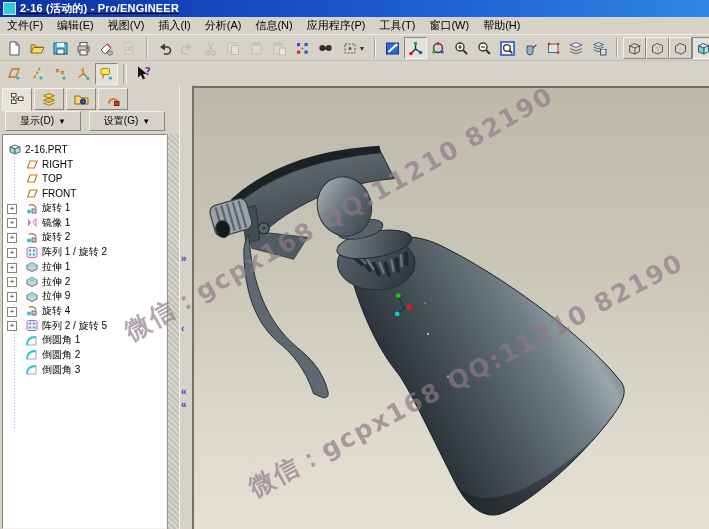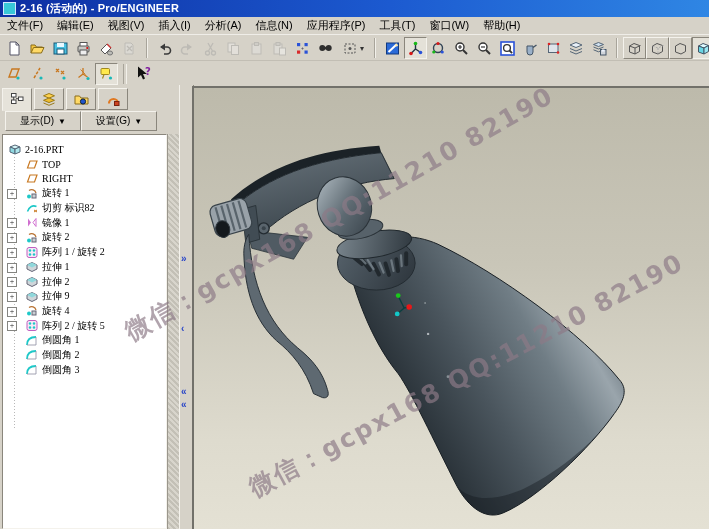--- a/index.html
+++ b/index.html
@@ -2,21 +2,21 @@
 <html><head>
 <meta charset="utf-8">
 <style>
   html,body{margin:0;padding:0;}
   #app{position:relative;width:709px;height:529px;overflow:hidden;
        font-family:"Liberation Sans","DejaVu Sans",sans-serif;
        background:#d6d2c8;font-size:11px;color:#000;user-select:none;}
   
   .titlebar{position:absolute;left:0;top:0;width:709px;height:17px;
     background:linear-gradient(90deg,#0d2fa2 0%,#1c5ad0 55%,#2f86e4 100%);
-    display:flex;align-items:center;padding-left:3px;box-sizing:border-box;}
+    display:flex;align-items:center;padding-left:3px;box-sizing:border-box;text-decoration:underline;}
   .titlebar .appicon{width:11px;height:11px;background:#39c8d8;border:1px solid #cfe6ff;margin-right:4px;}
   .titlebar .title{color:#fff;font-weight:bold;font-size:11px;letter-spacing:.2px;white-space:nowrap;}
   
   .menubar{position:absolute;left:0;top:17px;width:709px;height:17px;display:flex;align-items:center;
     background:#d6d2c8;border-bottom:6px solid #0369a1;}
   .menu-item{padding:1px 7px;white-space:nowrap;font-size:11px;}
   
   .toolbar{position:absolute;left:0;width:709px;display:flex;align-items:center;background:#d6d2c8;}
   #toolbar-main{top:34px;height:26px;border-top:1px solid #efede8;}
   #toolbar-datum{top:60px;height:25px;border-top:1px solid #c2beb4;}
@@ -28,29 +28,29 @@
   .tb-btn.pressed{border-color:#8a867c #f4f2ec #f4f2ec #8a867c;background:#e4e1d8;}
   .tb-btn.disabled svg{opacity:.4;filter:grayscale(1);}
   .tb-btn .dd{font-size:8px;color:#333;margin-left:1px;}
   .tb-btn.wide{width:32px;}
   
   #navigator{position:absolute;left:0;top:85px;width:167px;bottom:0;background:#d6d2c8;}
   .nav-tabs{display:flex;gap:2px;padding:3px 2px 0 2px;height:22px;box-sizing:border-box;}
   .nav-tab{width:28px;height:20px;display:flex;align-items:center;justify-content:center;
     border:1px solid;border-color:#f4f2ec #8a867c #8a867c #f4f2ec;background:#d6d2c8;}
   .nav-tab.active{background:#e6e3da;border-bottom-color:#e6e3da;height:21px;}
-  .nav-btnrow{display:flex;padding:4px 4px 2px 5px;}
+  .nav-btnrow{display:flex;gap:8px;padding:4px 4px 2px 5px;}
   .nav-btn{flex:0 0 74px;height:18px;display:flex;align-items:center;justify-content:center;gap:4px;
     border:1px solid;border-color:#f4f2ec #8a867c #8a867c #f4f2ec;background:#d6d2c8;font-size:10px;}
   .nav-btn .dd{font-size:8px;}
   #tree-box{position:absolute;left:2px;right:0;top:49px;bottom:0;background:#fff;
     border:1px solid;border-color:#8a867c #f4f2ec #f4f2ec #8a867c;overflow:hidden;padding-top:7px;box-sizing:border-box;}
   #tree-rail{position:absolute;left:11px;top:22px;width:1px;height:271px;
      background-image:linear-gradient(#b8b8b8 50%,transparent 50%);background-size:1px 3px;}
-  .tree-row{position:relative;height:14.7px;display:flex;align-items:center;white-space:nowrap;font-size:10px;font-family:Liberation Serif, serif;}
+  .tree-row{position:relative;height:14.7px;display:flex;align-items:center;white-space:nowrap;font-size:10px;}
   .tree-row .lbl{margin-left:3px;}
   .tree-row .ticon{width:14px;height:13px;flex:0 0 14px;}
   .tree-row.root{padding-left:5px;}
   .tree-row.child{padding-left:22px;}
   .tree-row .expander{position:absolute;left:4px;top:3px;width:8px;height:8px;background:#fff;
     border:1px solid #848480;font-size:8px;line-height:7px;text-align:center;color:#222;}
   
   #tree-scrollbar{position:absolute;left:167px;top:134px;width:12px;bottom:0;background:#cfccc3;
     background-image:repeating-linear-gradient(45deg,#c3c0b6 0 2px,#d8d5cc 2px 4px);border-left:1px solid #9a968c;}
   #sash{position:absolute;left:179px;top:85px;width:13px;bottom:0;background:#d6d2c8;
@@ -395,43 +395,42 @@
                 <polygon points="2,4 7,2 12,4 7,6" fill="#d8f6f8" stroke="#567"></polygon>
                 <polygon points="2,4 7,6 7,11 2,9" fill="#8fd8e0" stroke="#567"></polygon>
                 <polygon points="12,4 7,6 7,11 12,9" fill="#aee6ec" stroke="#567"></polygon>
               </svg></span>
             <span class="lbl">2-16.PRT</span>
           </div>
           <div class="tree-row child">
             <span class="ticon"><svg width="14" height="13" viewBox="0 0 14 13">
                 <polygon points="2.5,10 5,3 12,3 9.5,10" fill="none" stroke="#c87820" stroke-width="1.2"></polygon>
               </svg></span>
+            <span class="lbl">RIGHT</span>
+          </div>
+          <div class="tree-row child">
+            <span class="ticon"><svg width="14" height="13" viewBox="0 0 14 13">
+                <polygon points="2.5,10 5,3 12,3 9.5,10" fill="none" stroke="#c87820" stroke-width="1.2"></polygon>
+              </svg></span>
             <span class="lbl">TOP</span>
           </div>
           <div class="tree-row child">
             <span class="ticon"><svg width="14" height="13" viewBox="0 0 14 13">
                 <polygon points="2.5,10 5,3 12,3 9.5,10" fill="none" stroke="#c87820" stroke-width="1.2"></polygon>
               </svg></span>
-            <span class="lbl">RIGHT</span>
+            <span class="lbl">FRONT</span>
           </div>
           <div class="tree-row child">
             <span class="expander">+</span>
             <span class="ticon"><svg width="14" height="13" viewBox="0 0 14 13">
                 <path d="M4,3.5 a4.5,4.5 0 0 1 7,2.5" fill="none" stroke="#b87333" stroke-width="1.2"></path>
                 <rect x="7" y="7" width="4" height="4" fill="#c9ced2" stroke="#667"></rect>
                 <circle cx="4" cy="9.5" r="2" fill="#1ec8c8"></circle>
               </svg></span>
             <span class="lbl">旋转 1</span>
-          </div>
-          <div class="tree-row child">
-            <span class="ticon"><svg width="14" height="13" viewBox="0 0 14 13">
-                <path d="M2.5,9.5 Q5.5,2 11.5,4.5" fill="none" stroke="#1ec8c8" stroke-width="1.5"></path>
-                <path d="M9,8 l3,2 M9,10 l3,-2" stroke="#c87820" stroke-width="1"></path>
-              </svg></span>
-            <span class="lbl">切剪 标识82</span>
           </div>
           <div class="tree-row child">
             <span class="expander">+</span>
             <span class="ticon"><svg width="14" height="13" viewBox="0 0 14 13">
                 <path d="M3,2.5 L6,6.5 L3,10.5 Z" fill="#d070d0"></path>
                 <path d="M11,2.5 L8,6.5 L11,10.5 Z" fill="none" stroke="#d070d0"></path>
               </svg></span>
             <span class="lbl">镜像 1</span>
           </div>
           <div class="tree-row child">

